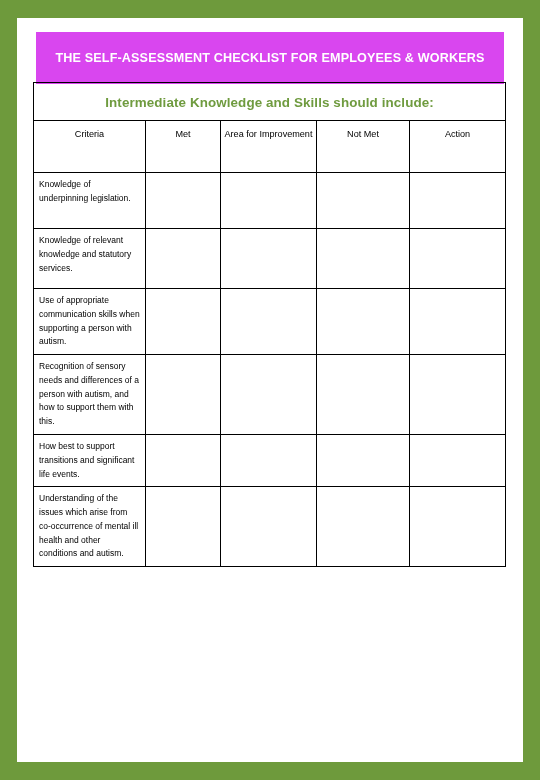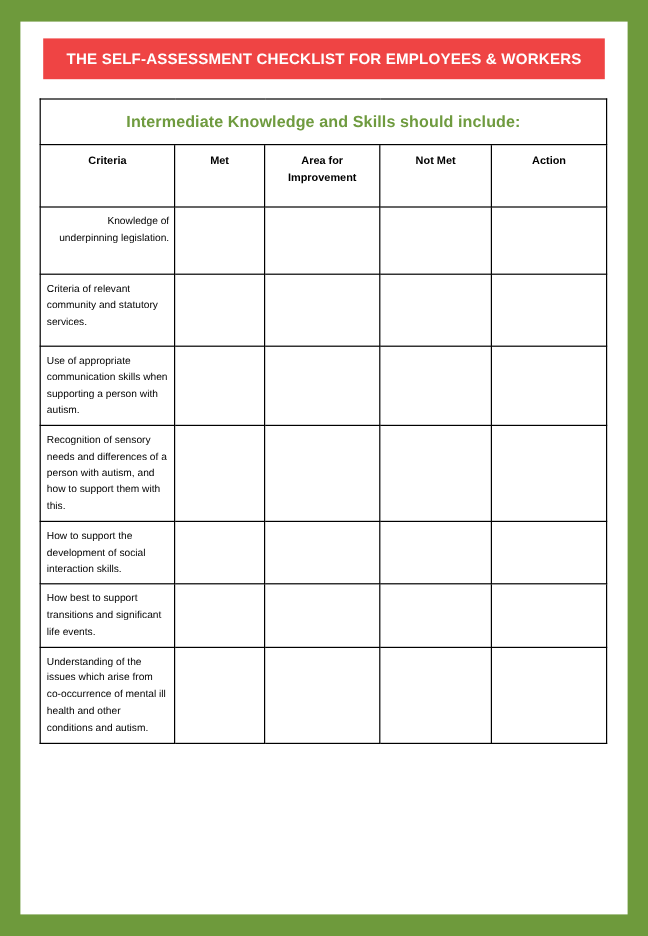--- a/index.html
+++ b/index.html
@@ -20,22 +20,22 @@
     width: 506px;
     height: 744px;
     background: #ffffff;
     box-sizing: border-box;
   }
   .title-banner {
     position: absolute;
     left: 19px;
     top: 14px;
     width: 468px;
-    height: 34px;
-    background: #ef4444;
+    height: 52px;
+    background: #d946ef;
     display: flex;
     align-items: center;
     justify-content: center;
     box-sizing: border-box;
   }
   .title-banner-text {
     color: #ffffff;
     font-size: 12.6px;
     font-weight: bold;
     letter-spacing: 0.15px;
@@ -70,21 +70,21 @@
     letter-spacing: 0.1px;
   }
   .col-head {
     text-align: center;
     vertical-align: top !important;
     padding: 6px 3px 0 3px;
     height: 52px;
   }
   .col-head-text {
     font-size: 9.1px;
-    font-weight: bold;
+    font-weight: normal;
     color: #000000;
     line-height: 1.55;
     display: block;
   }
   .criteria-cell {
     padding: 5px 4px 5px 5px;
   }
   .criteria-text {
     font-size: 8.5px;
     color: #000000;
@@ -133,59 +133,50 @@
         <th class="col-head">
           <span class="col-head-text">Area for Improvement</span>
         </th>
         <th class="col-head">
           <span class="col-head-text">Not Met</span>
         </th>
         <th class="col-head">
           <span class="col-head-text">Action</span>
         </th>
       </tr>
-    <tr style="height: 56px; text-align: right;">
+    <tr style="height: 56px;">
           <td class="criteria-cell">
             <span class="criteria-text">Knowledge of underpinning legislation.</span>
           </td>
           <td class="blank-cell"></td>
           <td class="blank-cell"></td>
           <td class="blank-cell"></td>
           <td class="blank-cell"></td>
         </tr>
         <tr style="height: 60px;">
           <td class="criteria-cell">
-            <span class="criteria-text">Criteria of relevant community and statutory services.</span>
+            <span class="criteria-text">Knowledge of relevant knowledge and statutory services.</span>
           </td>
           <td class="blank-cell"></td>
           <td class="blank-cell"></td>
           <td class="blank-cell"></td>
           <td class="blank-cell"></td>
         </tr>
         <tr style="height: 49px;">
           <td class="criteria-cell">
             <span class="criteria-text">Use of appropriate communication skills when supporting a person with autism.</span>
           </td>
           <td class="blank-cell"></td>
           <td class="blank-cell"></td>
           <td class="blank-cell"></td>
           <td class="blank-cell"></td>
         </tr>
         <tr style="height: 80px;">
           <td class="criteria-cell">
             <span class="criteria-text">Recognition of sensory needs and differences of a person with autism, and how to support them with this.</span>
-          </td>
-          <td class="blank-cell"></td>
-          <td class="blank-cell"></td>
-          <td class="blank-cell"></td>
-          <td class="blank-cell"></td>
-        </tr>
-        <tr style="height: 44px;">
-          <td class="criteria-cell">
-            <span class="criteria-text">How to support the development of social interaction skills.</span>
           </td>
           <td class="blank-cell"></td>
           <td class="blank-cell"></td>
           <td class="blank-cell"></td>
           <td class="blank-cell"></td>
         </tr>
         <tr style="height: 40px;">
           <td class="criteria-cell">
             <span class="criteria-text">How best to support transitions and significant life events.</span>
           </td>

